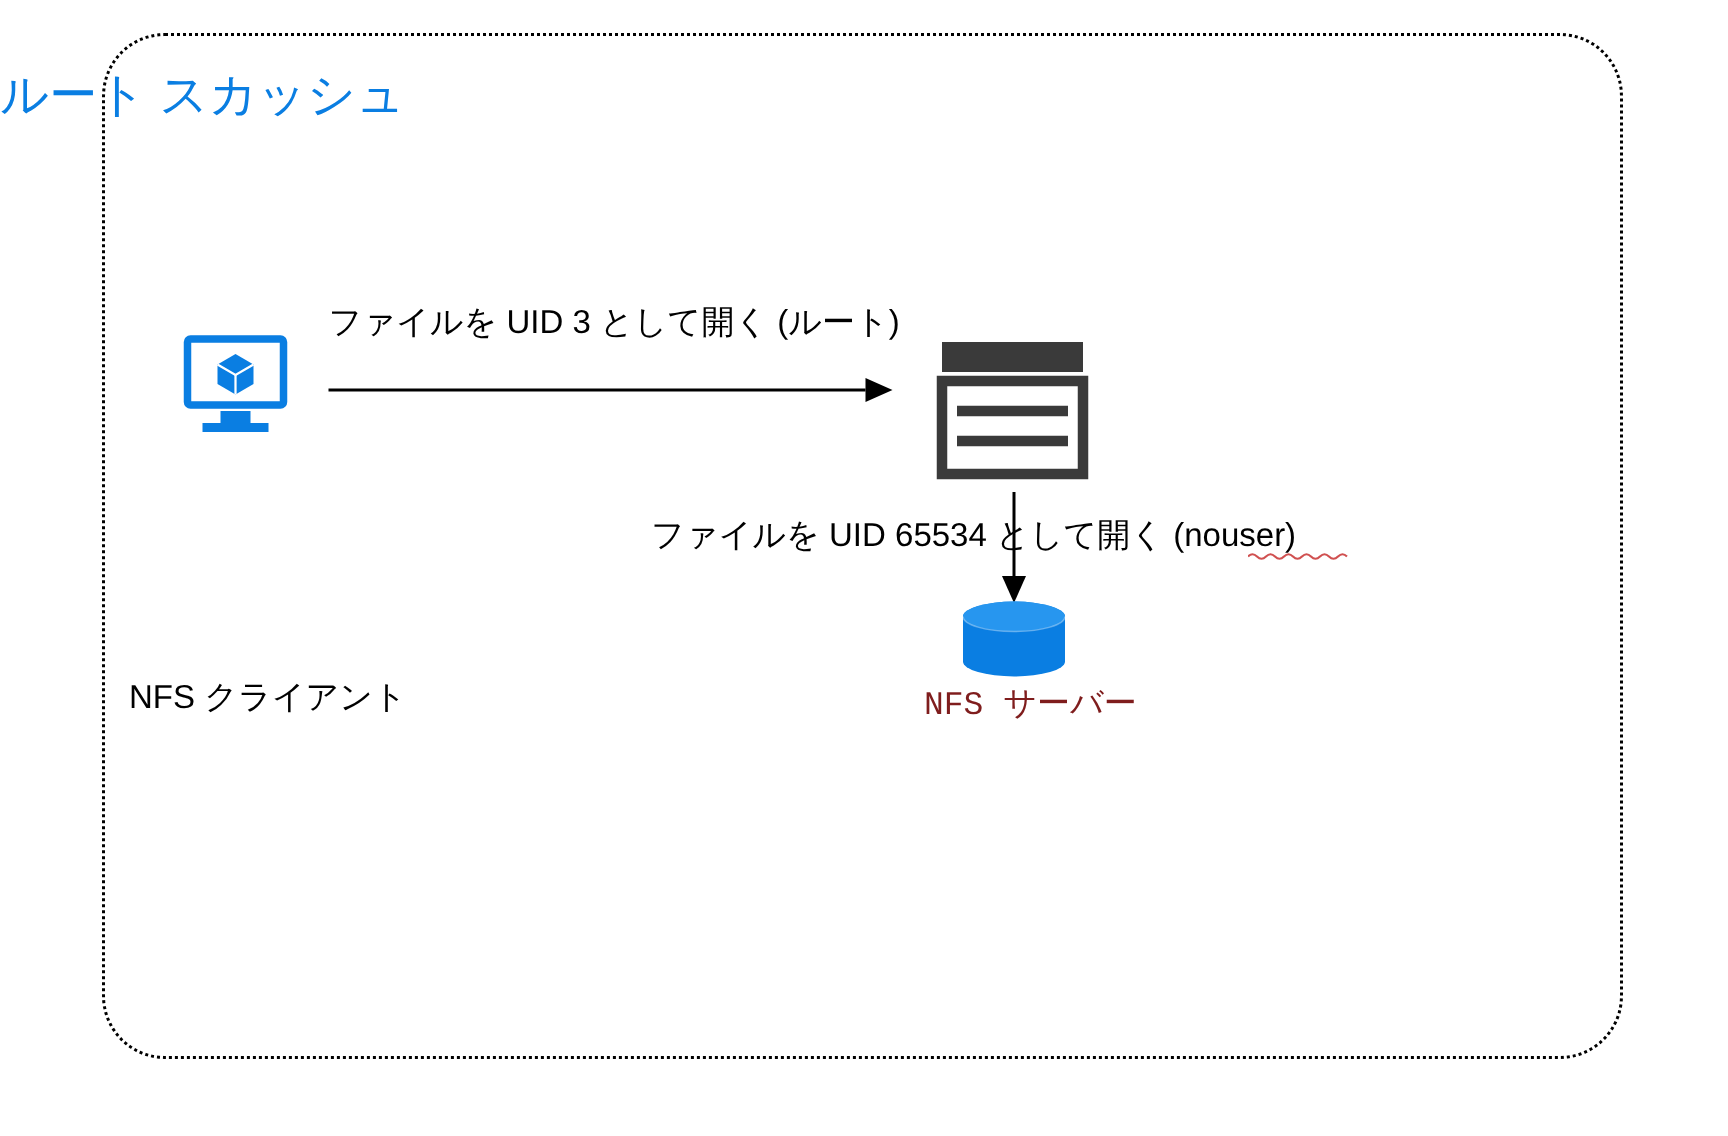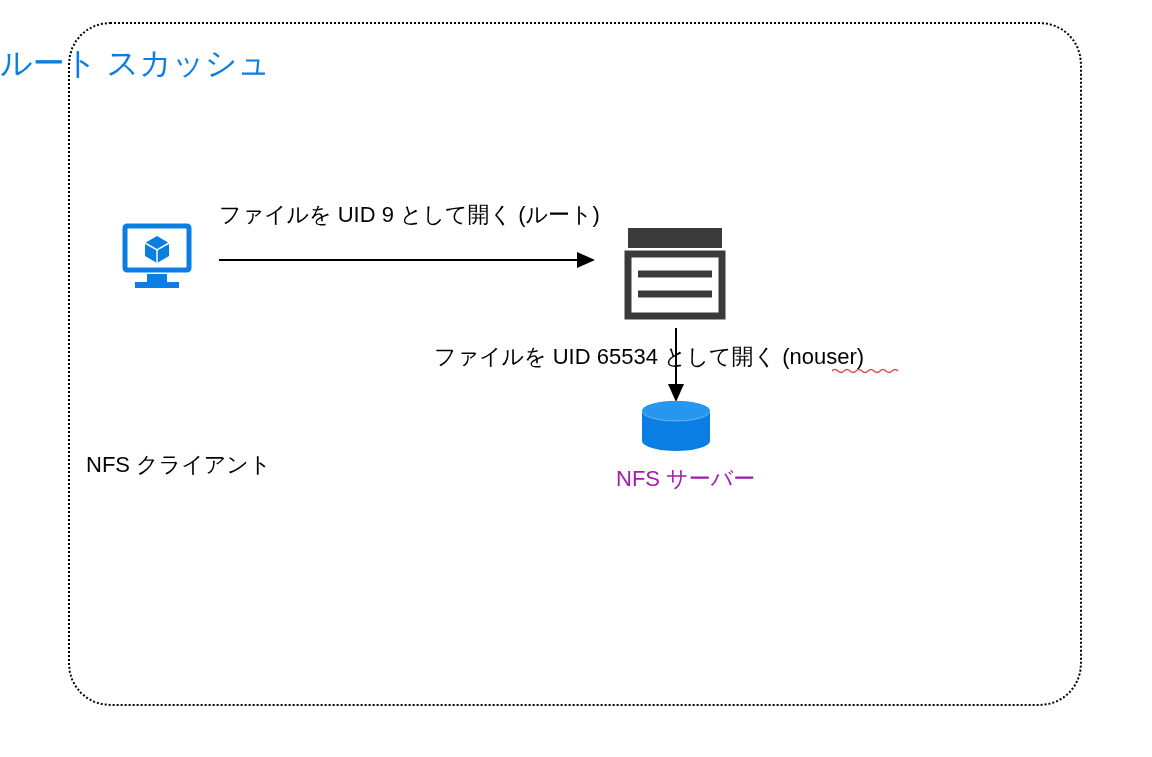--- a/index.html
+++ b/index.html
@@ -70,23 +70,24 @@
     position: absolute;
     left: 86px;
     top: 450px;
     color: #000000;
     font-size: 22px;
     text-align: right;
   }
   .server-label {
     position: absolute;
     left: 616px;
-    top: 464px;
-    color: #a21caf;
+    top: 454px;
+    color: #7f1d1d;
     font-size: 22px;
+    font-family: Liberation Mono, monospace;
   }
 </style>
 </head>
 <body>
 
 <div class="frame"></div>
 
 <div class="title">ルート スカッシュ</div>
 
 <div class="client-icon">
@@ -97,21 +98,21 @@
     <rect x="18" y="62" width="44" height="6" fill="#0a7ee2"></rect>
 
     <g transform="translate(40,28)">
       <polygon points="0,-12 12,-5 12,8 0,15 -12,8 -12,-5" fill="#0a7ee2"></polygon>
       <polyline points="-12,-5 0,2 12,-5" fill="none" stroke="#ffffff" stroke-width="1.5"></polyline>
       <line x1="0" y1="2" x2="0" y2="15" stroke="#ffffff" stroke-width="1.5"></line>
     </g>
   </svg>
 </div>
 
-<div class="arrow1-label">ファイルを UID 9 として開く (ルート)</div>
+<div class="arrow1-label">ファイルを UID 3 として開く (ルート)</div>
 
 <svg style="position:absolute; left:217px; top:248px;" width="380" height="24" viewBox="0 0 380 24">
   <line x1="2" y1="12" x2="360" y2="12" stroke="#000" stroke-width="2"></line>
   <polygon points="360,4 378,12 360,20" fill="#000"></polygon>
 </svg>
 
 <div class="server-icon">
   <svg width="102" height="98" viewBox="0 0 102 98">
     <rect x="4" y="4" width="94" height="20" fill="#3a3a3a"></rect>
     <rect x="4" y="30" width="94" height="62" fill="none" stroke="#3a3a3a" stroke-width="7"></rect>

